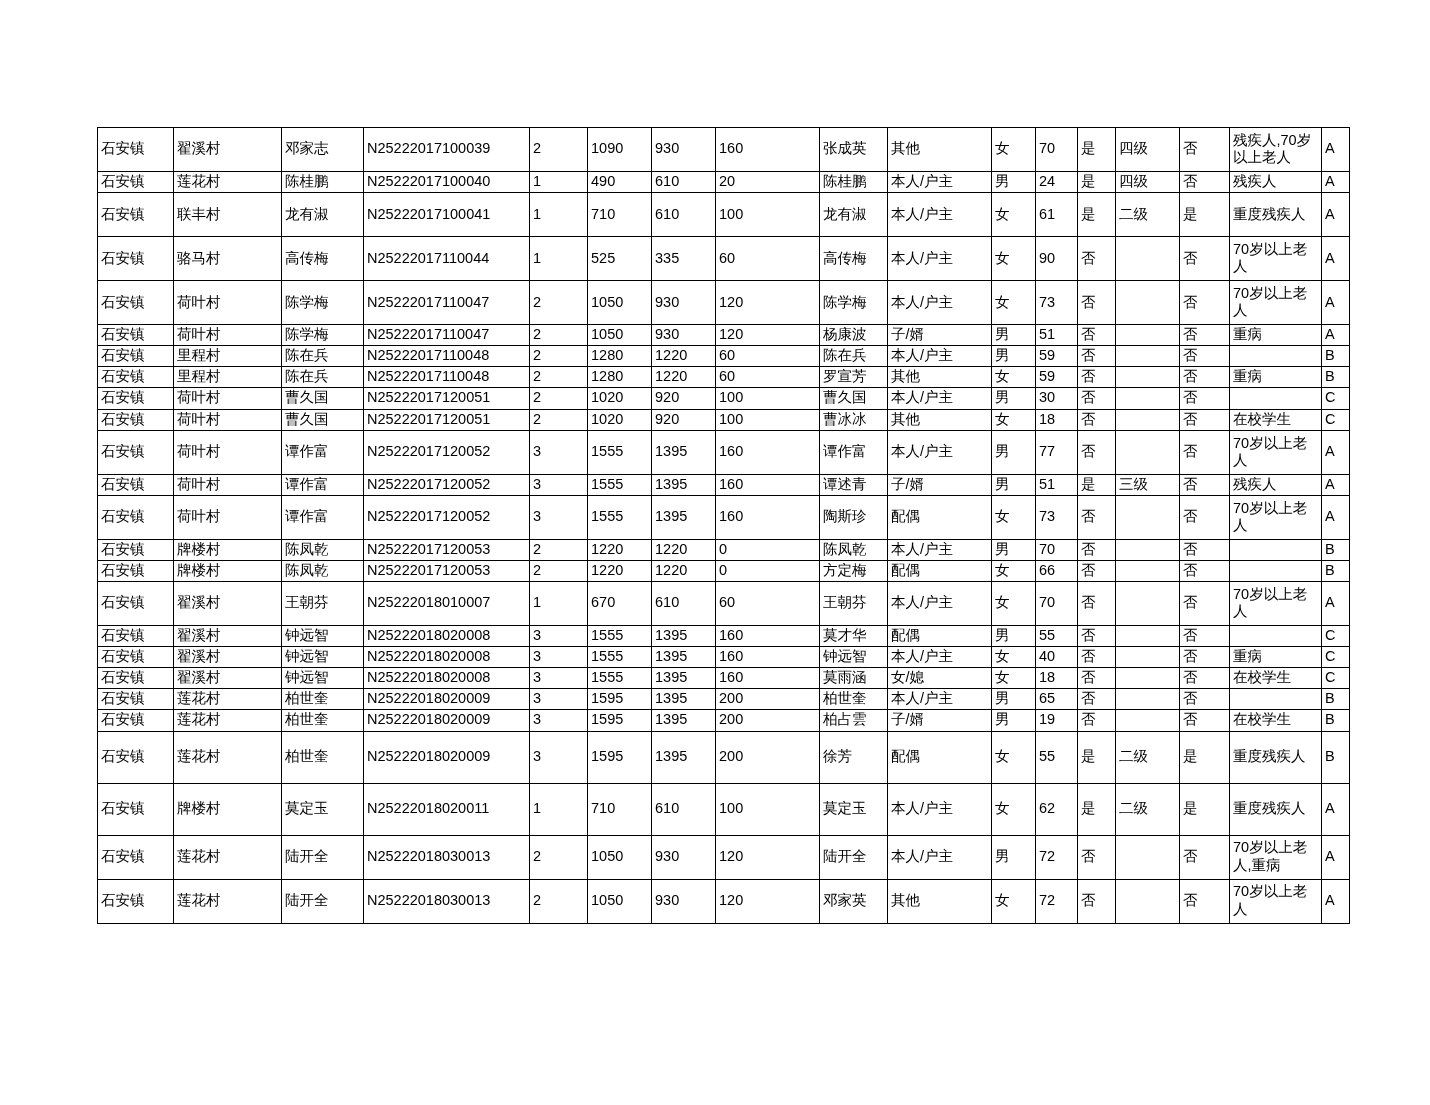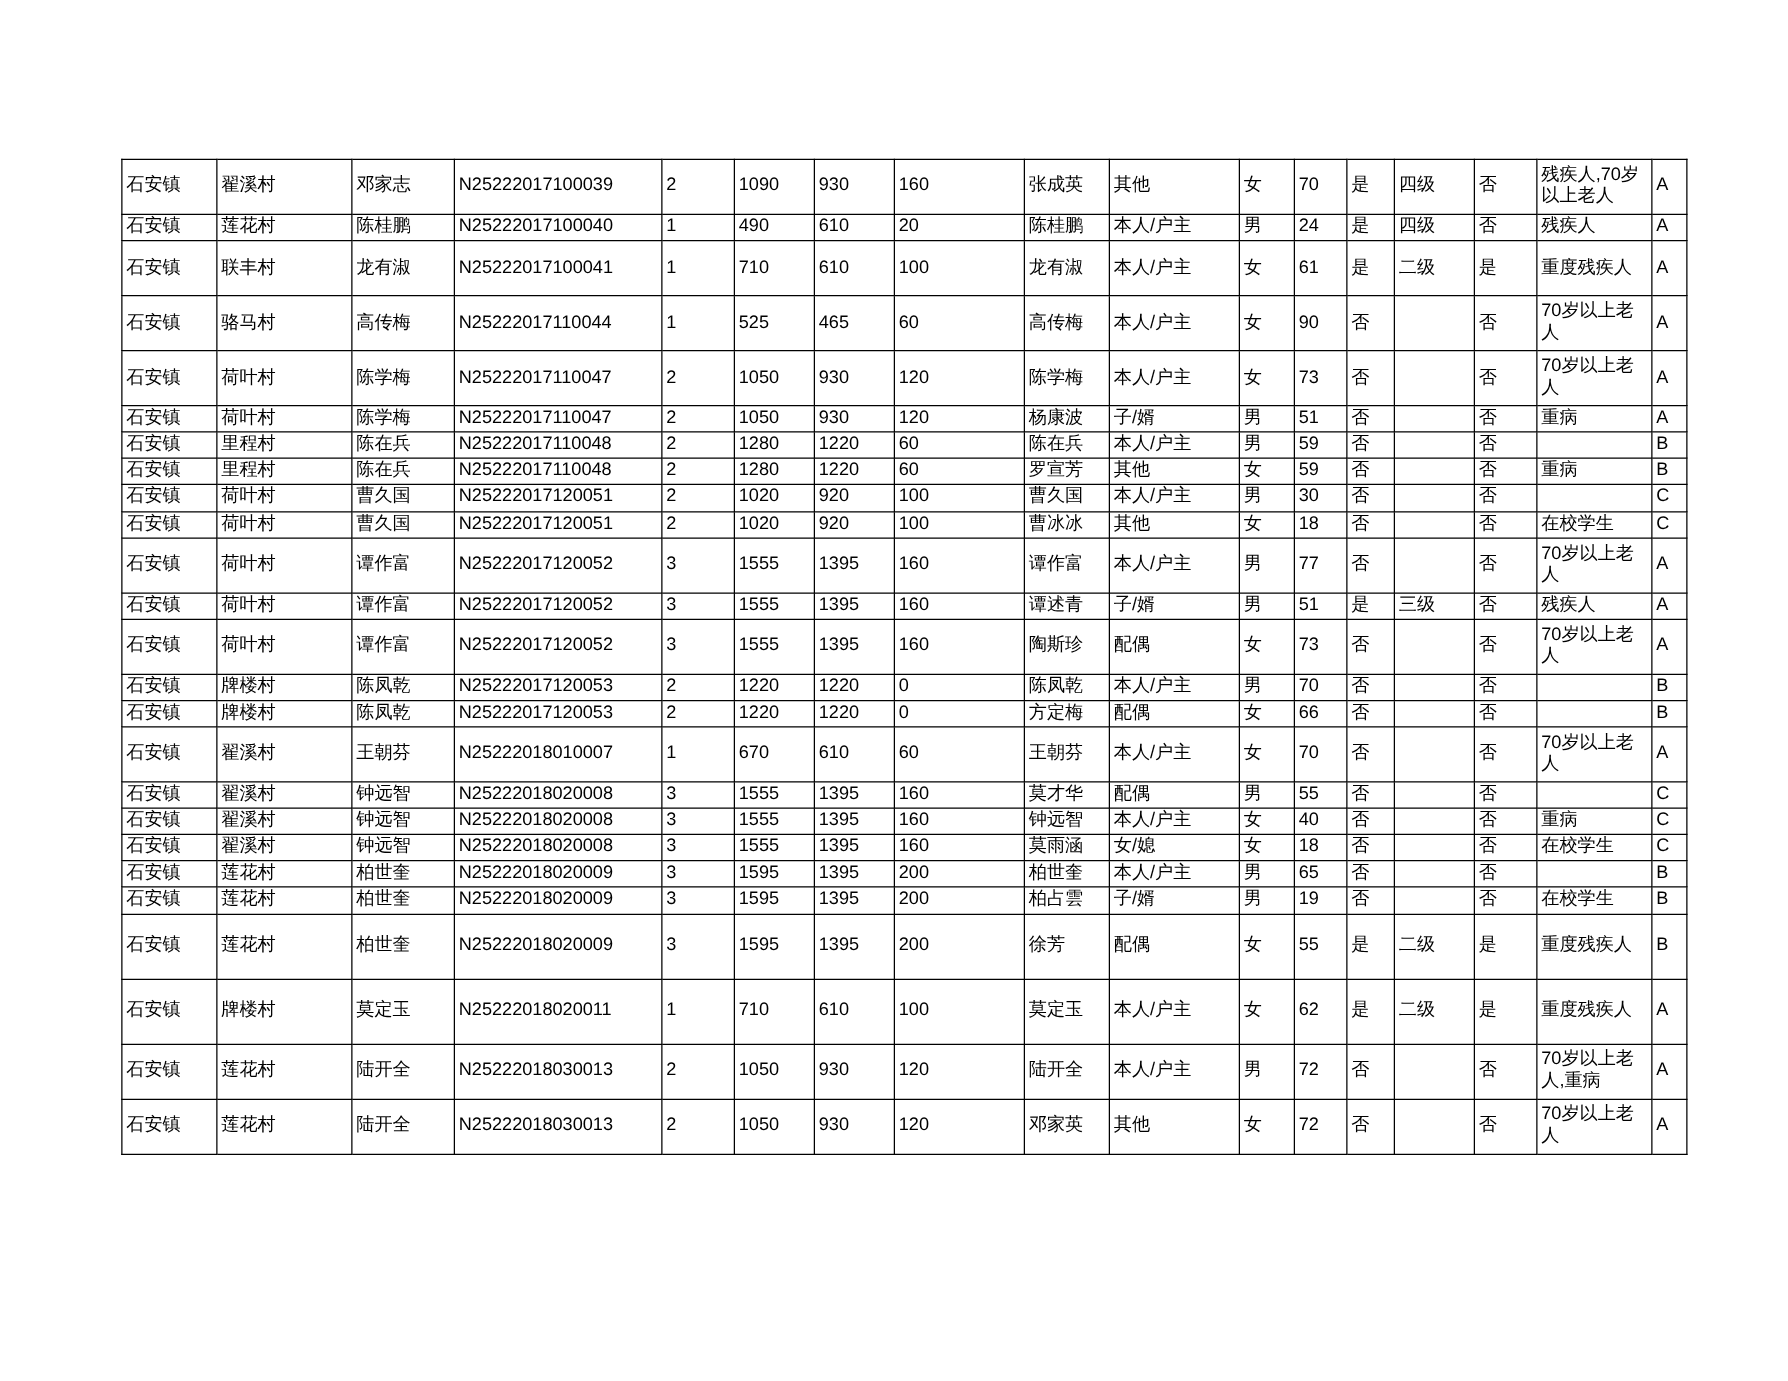--- a/index.html
+++ b/index.html
@@ -147,21 +147,21 @@
             <td class="tall-2">重度残疾人</td>
             <td class="tall-2">A</td>
           </tr>
           <tr class="tall-2">
             <td class="tall-2">石安镇</td>
             <td class="tall-2">骆马村</td>
             <td class="tall-2">高传梅</td>
             <td class="tall-2">N25222017110044</td>
             <td class="tall-2">1</td>
             <td class="tall-2">525</td>
-            <td class="tall-2">465</td>
+            <td class="tall-2">335</td>
             <td class="tall-2">60</td>
             <td class="tall-2">高传梅</td>
             <td class="tall-2">本人/户主</td>
             <td class="tall-2">女</td>
             <td class="tall-2">90</td>
             <td class="tall-2">否</td>
             <td class="tall-2"></td>
             <td class="tall-2">否</td>
             <td class="tall-2">70岁以上老人</td>
             <td class="tall-2">A</td>

